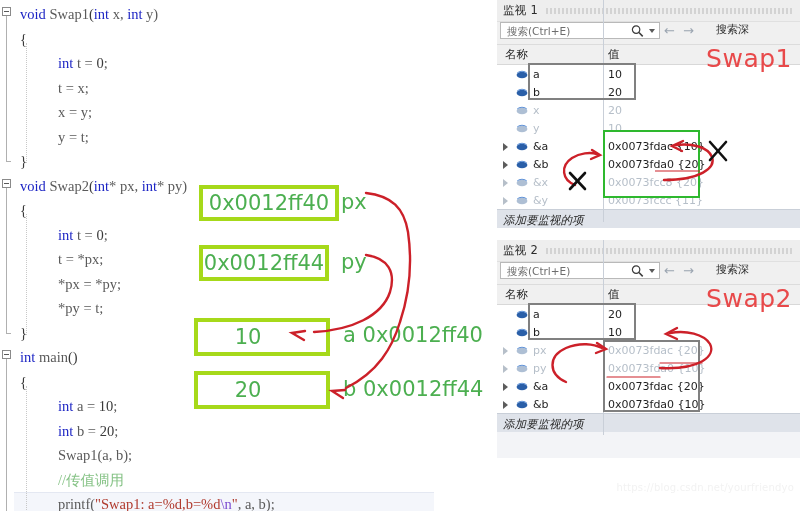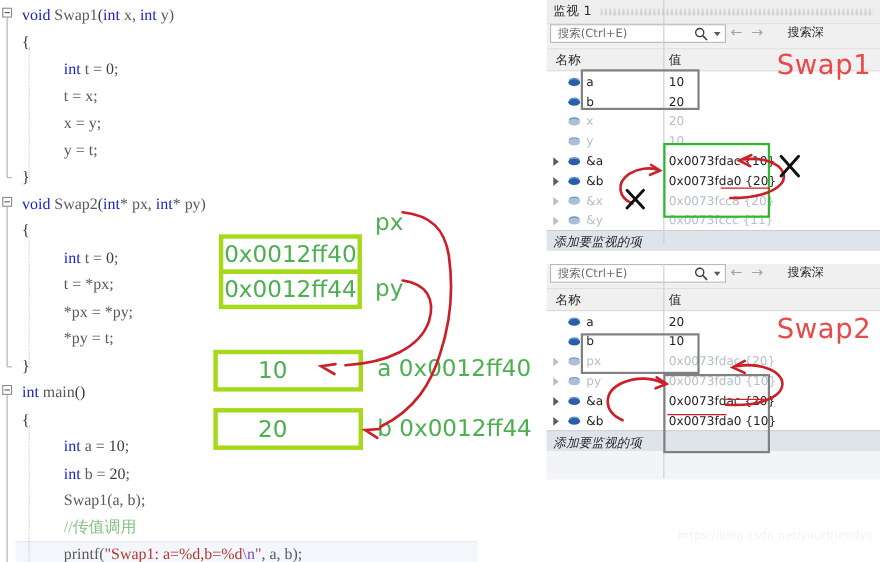--- a/index.html
+++ b/index.html
@@ -189,21 +189,21 @@
       <div class="foldline" style="top: 359px; height: 218.5px;"></div>
     </div>
   <div class="hl-line" style="top: 492px;"></div>
     <div id="code"><div class="ln" style="top: 2px; left: 6px;"><span class="kw">void </span><span class="fn">Swap1</span><span class="pl">(</span><span class="kw">int</span><span class="id"> x, </span><span class="kw">int</span><span class="id"> y)</span></div><div class="ln" style="top: 26.5px; left: 6px;"><span class="pl">{</span></div><div class="ln" style="top: 51px; left: 44px;"><span class="kw">int</span><span class="id"> t = </span><span class="pl">0</span><span class="id">;</span></div><div class="ln" style="top: 75.5px; left: 44px;"><span class="id">t = x;</span></div><div class="ln" style="top: 100px; left: 44px;"><span class="id">x = y;</span></div><div class="ln" style="top: 124.5px; left: 44px;"><span class="id">y = t;</span></div><div class="ln" style="top: 149px; left: 6px;"><span class="pl">}</span></div><div class="ln" style="top: 173.5px; left: 6px;"><span class="kw">void </span><span class="fn">Swap2</span><span class="pl">(</span><span class="kw">int</span><span class="id">* px, </span><span class="kw">int</span><span class="id">* py)</span></div><div class="ln" style="top: 198px; left: 6px;"><span class="pl">{</span></div><div class="ln" style="top: 222.5px; left: 44px;"><span class="kw">int</span><span class="id"> t = </span><span class="pl">0</span><span class="id">;</span></div><div class="ln" style="top: 247px; left: 44px;"><span class="id">t = *px;</span></div><div class="ln" style="top: 271.5px; left: 44px;"><span class="id">*px = *py;</span></div><div class="ln" style="top: 296px; left: 44px;"><span class="id">*py = t;</span></div><div class="ln" style="top: 320.5px; left: 6px;"><span class="pl">}</span></div><div class="ln" style="top: 345px; left: 6px;"><span class="kw">int </span><span class="fn">main</span><span class="pl">()</span></div><div class="ln" style="top: 369.5px; left: 6px;"><span class="pl">{</span></div><div class="ln" style="top: 394px; left: 44px;"><span class="kw">int</span><span class="id"> a = </span><span class="pl">10</span><span class="id">;</span></div><div class="ln" style="top: 418.5px; left: 44px;"><span class="kw">int</span><span class="id"> b = </span><span class="pl">20</span><span class="id">;</span></div><div class="ln" style="top: 443px; left: 44px;"><span class="fn">Swap1</span><span class="id">(a, b);</span></div><div class="ln" style="top: 467.5px; left: 44px;"><span class="cmt">//传值调用</span></div><div class="ln" style="top: 492px; left: 44px;"><span class="fn">printf</span><span class="id">(</span><span class="str">"Swap1: a=%d,b=%d</span><span class="esc">\n</span><span class="str">"</span><span class="id">, a, b);</span></div></div>
 <div class="indent-guide" style="left: 26px; top: 42.5px; height: 120.5px;"></div>
     <div class="indent-guide" style="left: 26px; top: 214px; height: 120.5px;"></div>
     <div class="indent-guide" style="left: 26px; top: 385.5px; height: 194px;"></div>
   </div>
 
 <div id="annot-boxes">
-    <div class="gbox" style="left: 199px; top: 185px; width: 130px; height: 36px; margin-top: 28px;">
+    <div class="gbox" style="left: 199px; top: 185px; width: 140px; height: 36px;">
       <span>0x0012ff40</span>
     </div>
     <div class="gbox" style="left: 199px; top: 245px; width: 130px; height: 36px; justify-content: center;">
       <span>0x0012ff44</span>
     </div>
     <div class="gbox right" style="left: 194px; top: 318px; width: 136px; height: 38px;">
       <span>10</span>
     </div>
     <div class="gbox right" style="left: 194px; top: 371px; width: 136px; height: 38px;">
       <span>20</span>
@@ -311,20 +311,24 @@
   <div class="wadd">
     <span>添加要监视的项</span>
     <span class="bar"></span>
   </div>
   <span class="swaptag" style="right:8px;top:44px;">Swap1</span>
   <div class="graybox" style="left:31px;top:63px;width:108px;height:37px;"></div>
   <div class="greenbox" style="left:106px;top:130px;width:97px;height:68px;"></div>
 </div>
 
 <div class="watch" id="watch2" style="top:240px;height:195px;">
+  <div class="wtitle">
+    <span class="wtitle-text">监视 2</span>
+    <span class="wtitle-dots"></span>
+  </div>
   <div class="wtoolbar">
     <div class="searchbox">
       <input type="text" value="" placeholder="搜索(Ctrl+E)" style="">
       <svg class="mag" viewBox="0 0 14 14">
         <circle cx="5.5" cy="5.5" r="4" fill="none" stroke="#3a3a3a" stroke-width="1.3"></circle>
         <line x1="8.6" y1="8.6" x2="12.6" y2="12.8" stroke="#3a3a3a" stroke-width="1.6"></line>
       </svg>
       <span class="caret"></span>
     </div>
     <div class="navbtn">←</div>

